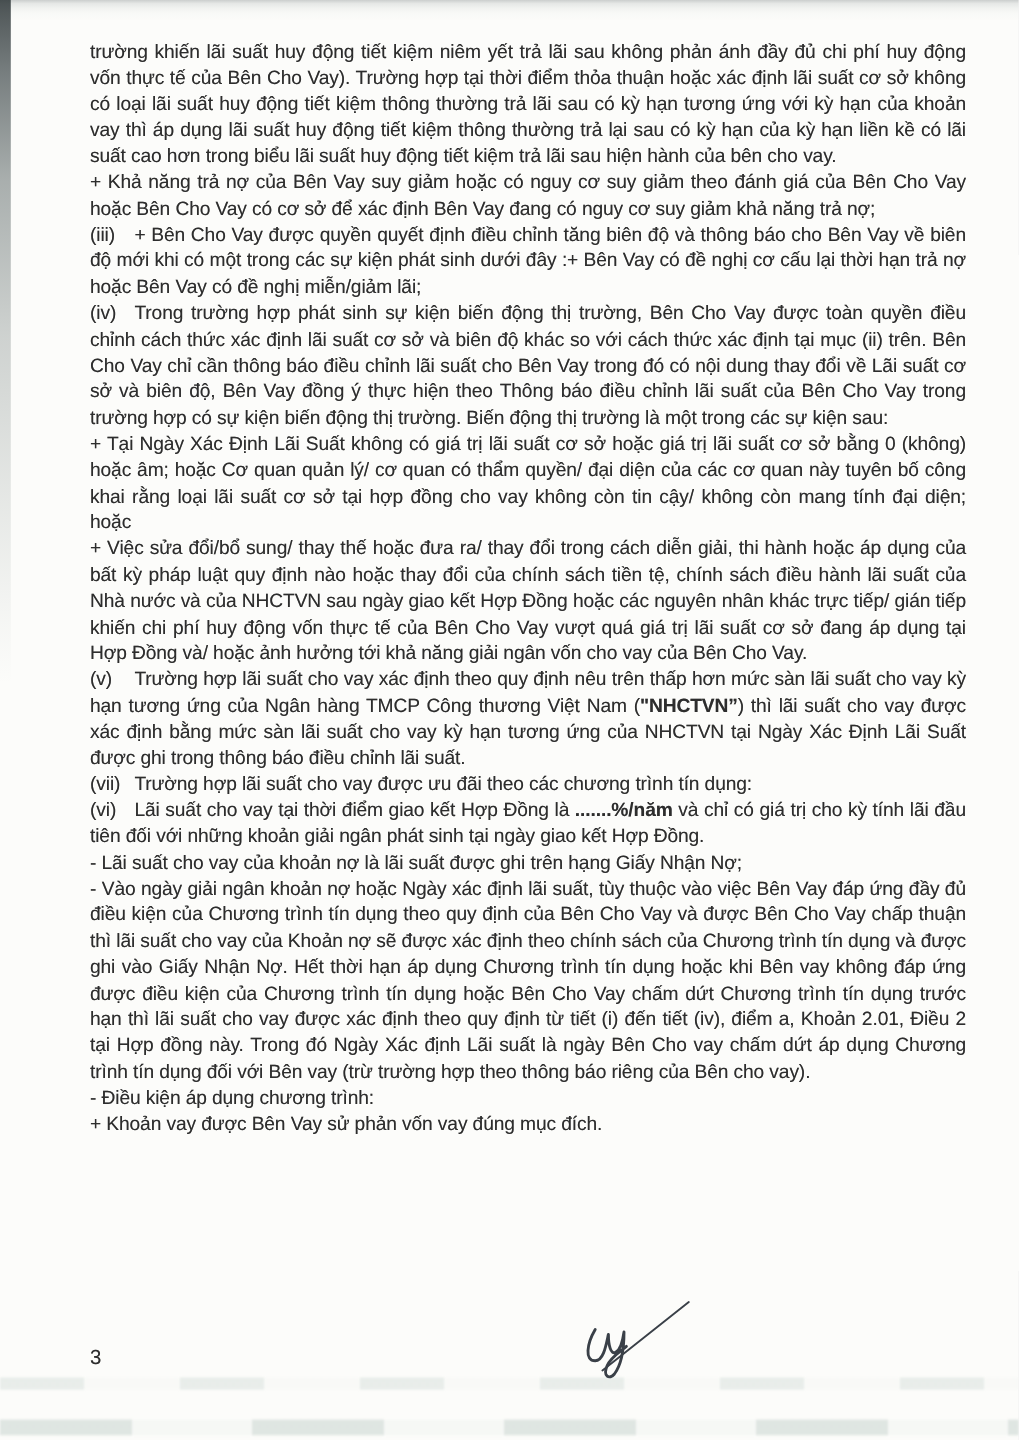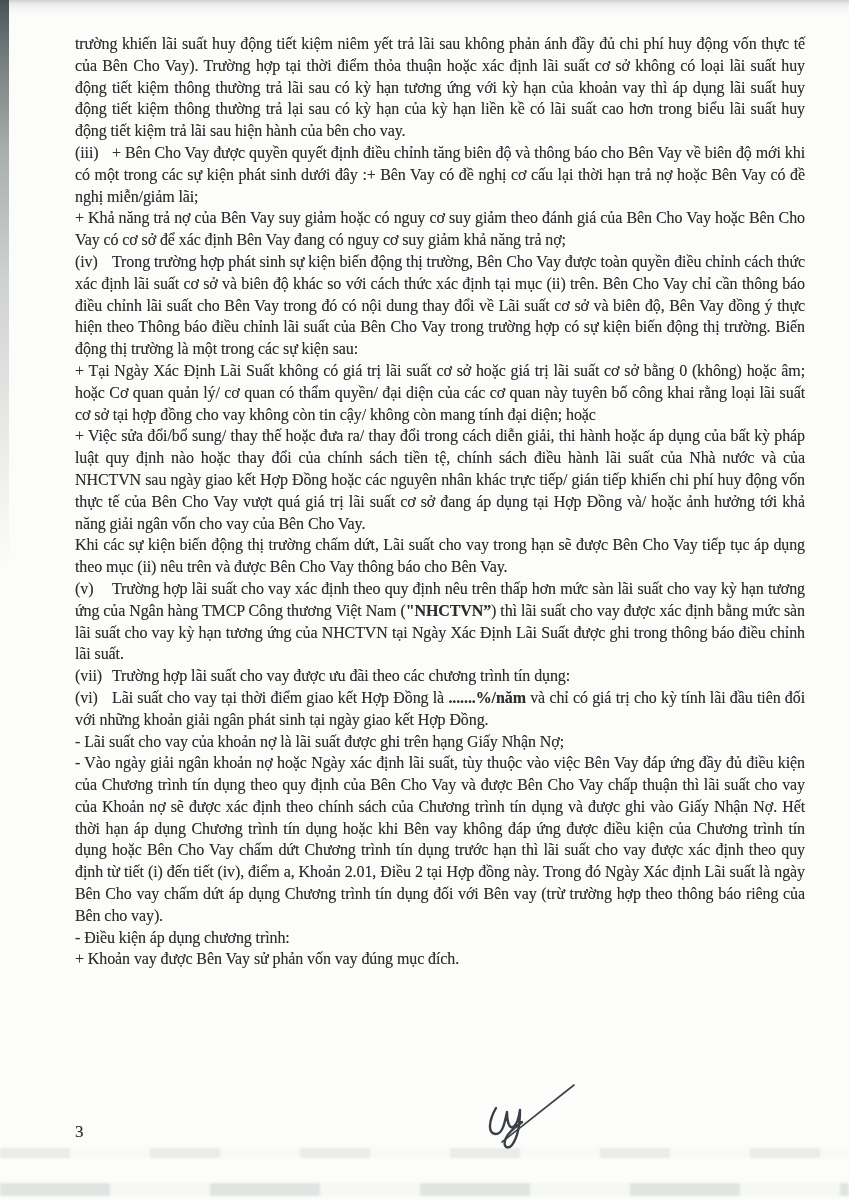--- a/index.html
+++ b/index.html
@@ -3,21 +3,21 @@
 <meta charset="utf-8">
 <title>Scanned contract page</title>
 <style>
   html,body{margin:0;padding:0;background:#e9e9e9;}
   .page{
     position:relative;
     width:849px;height:1200px;
     margin:0 auto;
     background:#fcfcfa;
     overflow:hidden;
-    font-family:Liberation Serif, serif;
+    font-family:Liberation Sans, sans-serif;
     color:#2d2d2d;
   }
   
   .scan-top-band{
     position:absolute;top:0;left:0;right:0;height:17px;
     background:linear-gradient(180deg,
       rgba(90,100,102,0.30) 0px, rgba(150,160,160,0.22) 3px,
       rgba(185,195,192,0.16) 7px, rgba(215,222,219,0.10) 11px,
       rgba(235,240,238,0.04) 17px);
     pointer-events:none;
@@ -76,26 +76,25 @@
 
 <div class="page">
 
   <div class="scan-top-band"></div>
   <div class="scan-left-strip"></div>
   <div class="scan-bottom-band1"></div>
   <div class="scan-bottom-band2"></div>
 
   <div class="doc-body" id="doc-body">
       <div class="para"><span>trường khiến lãi suất huy động tiết kiệm niêm yết trả lãi sau không phản ánh đầy đủ chi phí huy động vốn thực tế của Bên Cho Vay). Trường hợp tại thời điểm thỏa thuận hoặc xác định lãi suất cơ sở không có loại lãi suất huy động tiết kiệm thông thường trả lãi sau có kỳ hạn tương ứng với kỳ hạn của khoản vay thì áp dụng lãi suất huy động tiết kiệm thông thường trả lại sau có kỳ hạn của kỳ hạn liền kề có lãi suất cao hơn trong biểu lãi suất huy động tiết kiệm trả lãi sau hiện hành của bên cho vay.</span></div>
+      <div class="para"><span>+ Khả năng trả nợ của Bên Vay suy giảm hoặc có nguy cơ suy giảm theo đánh giá của Bên Cho Vay hoặc Bên Cho Vay có cơ sở để xác định Bên Vay đang có nguy cơ suy giảm khả năng trả nợ;</span></div>
       <div class="para"><span class="plabel">(iii)</span><span>+ Bên Cho Vay được quyền quyết định điều chỉnh tăng biên độ và thông báo cho Bên Vay về biên độ mới khi có một trong các sự kiện phát sinh dưới đây :+ Bên Vay có đề nghị cơ cấu lại thời hạn trả nợ hoặc Bên Vay có đề nghị miễn/giảm lãi;</span></div>
-      <div class="para"><span>+ Khả năng trả nợ của Bên Vay suy giảm hoặc có nguy cơ suy giảm theo đánh giá của Bên Cho Vay hoặc Bên Cho Vay có cơ sở để xác định Bên Vay đang có nguy cơ suy giảm khả năng trả nợ;</span></div>
       <div class="para"><span class="plabel">(iv)</span><span>Trong trường hợp phát sinh sự kiện biến động thị trường, Bên Cho Vay được toàn quyền điều chỉnh cách thức xác định lãi suất cơ sở và biên độ khác so với cách thức xác định tại mục (ii) trên. Bên Cho Vay chỉ cần thông báo điều chỉnh lãi suất cho Bên Vay trong đó có nội dung thay đổi về Lãi suất cơ sở và biên độ, Bên Vay đồng ý thực hiện theo Thông báo điều chỉnh lãi suất của Bên Cho Vay trong trường hợp có sự kiện biến động thị trường. Biến động thị trường là một trong các sự kiện sau:</span></div>
       <div class="para"><span>+ Tại Ngày Xác Định Lãi Suất không có giá trị lãi suất cơ sở hoặc giá trị lãi suất cơ sở bằng 0 (không) hoặc âm; hoặc Cơ quan quản lý/ cơ quan có thẩm quyền/ đại diện của các cơ quan này tuyên bố công khai rằng loại lãi suất cơ sở tại hợp đồng cho vay không còn tin cậy/ không còn mang tính đại diện; hoặc</span></div>
       <div class="para"><span>+ Việc sửa đổi/bổ sung/ thay thế hoặc đưa ra/ thay đổi trong cách diễn giải, thi hành hoặc áp dụng của bất kỳ pháp luật quy định nào hoặc thay đổi của chính sách tiền tệ, chính sách điều hành lãi suất của Nhà nước và của NHCTVN sau ngày giao kết Hợp Đồng hoặc các nguyên nhân khác trực tiếp/ gián tiếp khiến chi phí huy động vốn thực tế của Bên Cho Vay vượt quá giá trị lãi suất cơ sở đang áp dụng tại Hợp Đồng và/ hoặc ảnh hưởng tới khả năng giải ngân vốn cho vay của Bên Cho Vay.</span></div>
-      <div class="para"><span>Khi các sự kiện biến động thị trường chấm dứt, Lãi suất cho vay trong hạn sẽ được Bên Cho Vay tiếp tục áp dụng theo mục (ii) nêu trên và được Bên Cho Vay thông báo cho Bên Vay.</span></div>
       <div class="para"><span class="plabel">(v)</span><span>Trường hợp lãi suất cho vay xác định theo quy định nêu trên thấp hơn mức sàn lãi suất cho vay kỳ hạn tương ứng của Ngân hàng TMCP Công thương Việt Nam (</span><span class="b">"NHCTVN”</span><span>) thì lãi suất cho vay được xác định bằng mức sàn lãi suất cho vay kỳ hạn tương ứng của NHCTVN tại Ngày Xác Định Lãi Suất được ghi trong thông báo điều chỉnh lãi suất.</span></div>
       <div class="para"><span class="plabel">(vii)</span><span>Trường hợp lãi suất cho vay được ưu đãi theo các chương trình tín dụng:</span></div>
       <div class="para"><span class="plabel">(vi)</span><span>Lãi suất cho vay tại thời điểm giao kết Hợp Đồng là </span><span class="b">.......%/năm</span><span> và chỉ có giá trị cho kỳ tính lãi đầu tiên đối với những khoản giải ngân phát sinh tại ngày giao kết Hợp Đồng.</span></div>
       <div class="para"><span>- Lãi suất cho vay của khoản nợ là lãi suất được ghi trên hạng Giấy Nhận Nợ;</span></div>
       <div class="para"><span>- Vào ngày giải ngân khoản nợ hoặc Ngày xác định lãi suất, tùy thuộc vào việc Bên Vay đáp ứng đầy đủ điều kiện của Chương trình tín dụng theo quy định của Bên Cho Vay và được Bên Cho Vay chấp thuận thì lãi suất cho vay của Khoản nợ sẽ được xác định theo chính sách của Chương trình tín dụng và được ghi vào Giấy Nhận Nợ. Hết thời hạn áp dụng Chương trình tín dụng hoặc khi Bên vay không đáp ứng được điều kiện của Chương trình tín dụng hoặc Bên Cho Vay chấm dứt Chương trình tín dụng trước hạn thì lãi suất cho vay được xác định theo quy định từ tiết (i) đến tiết (iv), điểm a, Khoản 2.01, Điều 2 tại Hợp đồng này. Trong đó Ngày Xác định Lãi suất là ngày Bên Cho vay chấm dứt áp dụng Chương trình tín dụng đối với Bên vay (trừ trường hợp theo thông báo riêng của Bên cho vay).</span></div>
       <div class="para"><span>- Điều kiện áp dụng chương trình:</span></div>
       <div class="para"><span>+ Khoản vay được Bên Vay sử phản vốn vay đúng mục đích.</span></div>
     </div>
 
   <div class="page-number">3</div>

